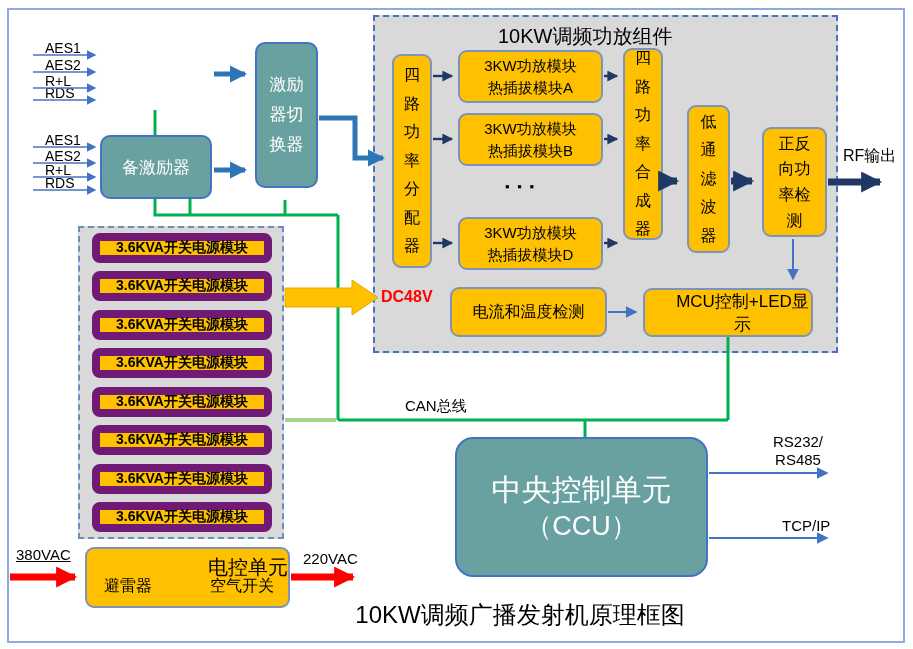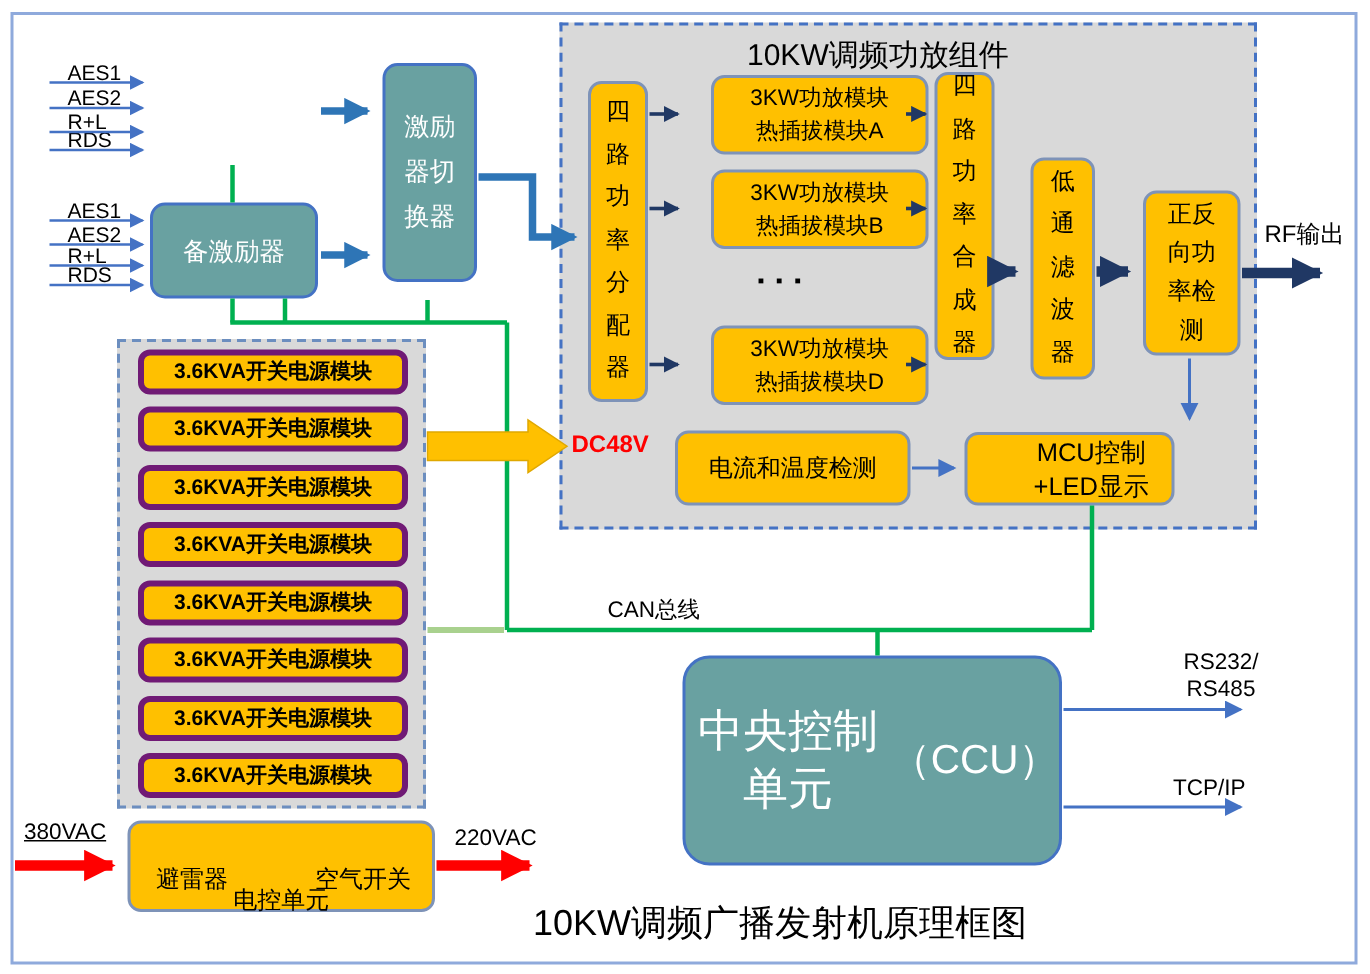--- a/index.html
+++ b/index.html
@@ -8,26 +8,26 @@
   .abs{position:absolute;}
   .frame{position:absolute;left:7px;top:8px;width:894px;height:631px;
          border:2px solid #8FAADC;}
   .box{position:absolute;box-sizing:border-box;display:flex;align-items:center;
        justify-content:center;text-align:center;}
   .teal{background:#69A1A1;border:2px solid #4472C4;border-radius:10px;color:#fff;}
   .gold{background:#FFC000;border:2px solid #7E93B8;border-radius:9px;color:#000;}
   .panel{position:absolute;box-sizing:border-box;background:#D9D9D9;
          border:2px dashed #4472C4;}
   .vwrap{word-break:break-all;line-height:1.78;}
-  .pre{white-space:pre-line;margin-left:16px;}
+  .pre{white-space:pre-line;}
   .lbl{position:absolute;white-space:nowrap;font-size:14px;color:#000;}
   #connectors{position:absolute;left:0;top:0;width:913px;height:649px;
               pointer-events:none;z-index:50;}
   .psu{position:absolute;left:92px;width:180px;height:30px;box-sizing:border-box;
-       background:#FFC000;border:4px solid #701a75;border-radius:8px;
+       background:#FFC000;border:8px solid #701a75;border-radius:8px;
        display:flex;align-items:center;justify-content:center;
        font-size:14px;font-weight:600;}
   .bigtitle{position:absolute;left:305px;top:599px;width:430px;text-align:center;
             font-size:24px;font-weight:normal;color:#000;}
 </style>
 </head>
 <body>
 
 <div id="stage">
 
@@ -57,21 +57,21 @@
 热插拔模块B</div>
   <div class="lbl" style="left:505px;top:179px;font-size:13px;font-weight:bold;letter-spacing:2px;">▪ ▪ ▪</div>
   <div class="box gold pre" style="left:458px;top:217px;width:145px;height:53px;font-size:15px;line-height:1.45;">3KW功放模块
 热插拔模块D</div>
 
   <div class="box gold vwrap" style="left:623px;top:48px;width:40px;height:192px;font-size:16px;padding:2px 10px;">四路功率合成器</div>
   <div class="box gold vwrap" style="left:687px;top:105px;width:43px;height:148px;font-size:16px;padding:2px 11px;">低通滤波器</div>
   <div class="box gold vwrap" style="left:762px;top:127px;width:65px;height:110px;font-size:16px;padding:2px 13px;line-height:1.6;">正反向功率检测</div>
 
   <div class="box gold" style="left:450px;top:287px;width:157px;height:50px;font-size:16px;">电流和温度检测</div>
-  <div class="box gold" style="left:643px;top:288px;width:140px;height:49px;font-size:17px;padding-left:29px;">MCU控制+LED显示</div>
+  <div class="box gold" style="left:643px;top:288px;width:170px;height:49px;font-size:17px;padding-left:29px;">MCU控制+LED显示</div>
 
   <div class="lbl" style="left:843px;top:146px;font-size:16px;">RF输出</div>
   <div class="lbl" style="left:381px;top:288px;font-size:16px;font-weight:600;color:#FF0000;">DC48V</div>
   <div class="lbl" style="left:405px;top:397px;font-size:15px;">CAN总线</div>
   <div class="lbl pre" style="left:762px;top:433px;width:72px;text-align:center;font-size:15px;line-height:1.2;white-space:pre-line;">RS232/
 RS485</div>
   <div class="lbl" style="left:782px;top:517px;font-size:15px;">TCP/IP</div>
   <div class="lbl" style="left:16px;top:546px;font-size:15px;text-decoration:underline;">380VAC</div>
   <div class="lbl" style="left:303px;top:550px;font-size:15px;">220VAC</div>
 
@@ -79,26 +79,26 @@
   <div class="psu" style="top:233px;">3.6KVA开关电源模块</div>
   <div class="psu" style="top:271px;">3.6KVA开关电源模块</div>
   <div class="psu" style="top:310px;">3.6KVA开关电源模块</div>
   <div class="psu" style="top:348px;">3.6KVA开关电源模块</div>
   <div class="psu" style="top:387px;">3.6KVA开关电源模块</div>
   <div class="psu" style="top:425px;">3.6KVA开关电源模块</div>
   <div class="psu" style="top:464px;">3.6KVA开关电源模块</div>
   <div class="psu" style="top:502px;">3.6KVA开关电源模块</div>
 
   <div class="box gold" style="left:85px;top:547px;width:205px;height:61px;">
-    <span class="abs" style="left:0;right:0;top:5px;text-align:center;font-size:16px;margin-top:36px;">电控单元</span>
+    <span class="abs" style="left:0;right:0;top:5px;text-align:right;font-size:20px;">电控单元</span>
     <span class="abs" style="left:17px;top:27px;font-size:16px;">避雷器</span>
     <span class="abs" style="right:14px;top:27px;font-size:16px;">空气开关</span>
   </div>
 
-  <div class="box teal" style="left:455px;top:437px;width:253px;height:140px;border-radius:18px;flex-direction:row;">
+  <div class="box teal" style="left:455px;top:437px;width:253px;height:140px;border-radius:18px;flex-direction:column;">
     <div style="font-size:30px;line-height:1.3;">中央控制单元</div>
     <div style="font-size:27px;line-height:1.3;">（CCU）</div>
   </div>
 
   <div class="bigtitle">10KW调频广播发射机原理框图</div>
 
   <svg id="connectors" viewBox="0 0 913 649" xmlns="http://www.w3.org/2000/svg">
     <defs>
       <marker id="ab" markerWidth="7" markerHeight="7" refX="5.2" refY="3" orient="auto">
         <path d="M0,0 L6,3 L0,6 Z" fill="#4472C4"></path>

